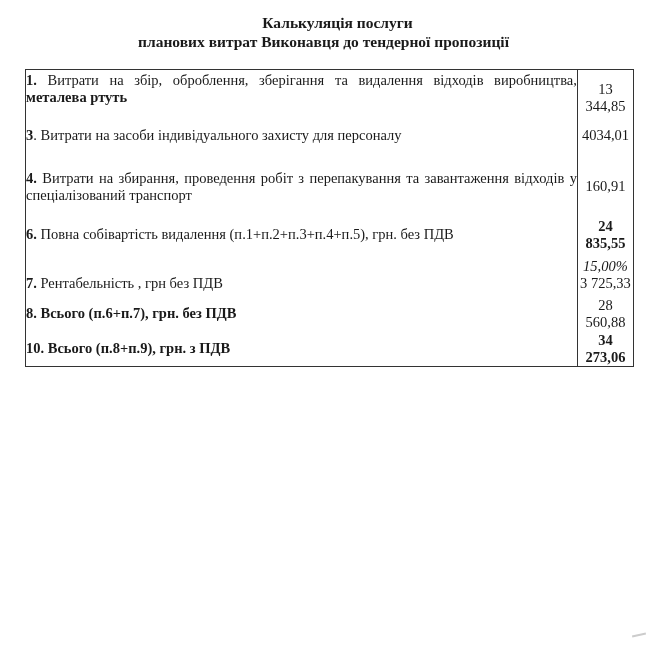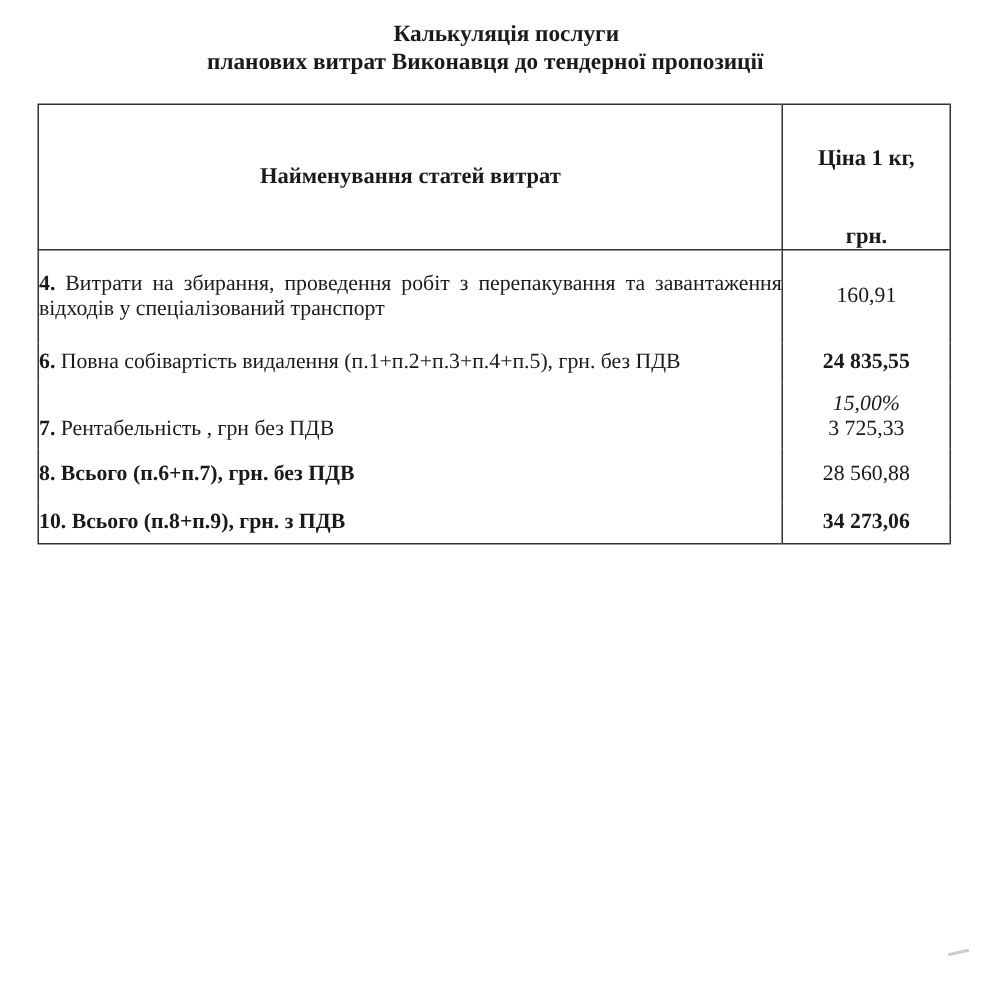--- a/index.html
+++ b/index.html
@@ -32,26 +32,27 @@
   .scribble { position: absolute; left: 632px; top: 634px; width: 14px; height: 2px; background: #ccc; transform: rotate(-12deg); }
 </style>
 </head>
 <body>
 
 <div class="title l1">Калькуляція послуги</div>
 <div class="title l2">планових витрат Виконавця до тендерної пропозиції</div>
 
 <table class="calc">
   <tbody>
-      <tr>
-    <th class="hdr-name">Найменування статей витрат</th>
-    <th class="hdr-price">
-      <span class="p1">Ціна 1 кг,</span>
-      <span class="p2">грн.</span>
-    </th>
+  <tr style="height:46px">
+    <td class="name" style="padding-top:2px;vertical-align:top"><span class="b">1.</span> <span>Витрати на збір, оброблення, зберігання та видалення відходів виробництва,</span> <span class="b">металева ртуть</span></td>
+    <td class="val" style="vertical-align:top;padding-top:11px">13 344,85</td>
+  </tr>
+  <tr style="height:40px">
+    <td class="name"><span class="b">3</span><span>. Витрати на засоби індивідуального захисту для персоналу</span></td>
+    <td class="val">4034,01</td>
   </tr>
   <tr style="height:62px">
     <td class="name"><span class="b">4.</span> <span>Витрати на збирання,  проведення робіт з перепакування та завантаження відходів у спеціалізований транспорт</span></td>
     <td class="val">160,91</td>
   </tr>
   <tr style="height:26px">
     <td class="name"><span class="b">6.</span> <span>Повна собівартість видалення (п.1+п.2+п.3+п.4+п.5), грн. без ПДВ</span></td>
     <td class="val num">24 835,55</td>
   </tr>
   <tr style="height:44px">

